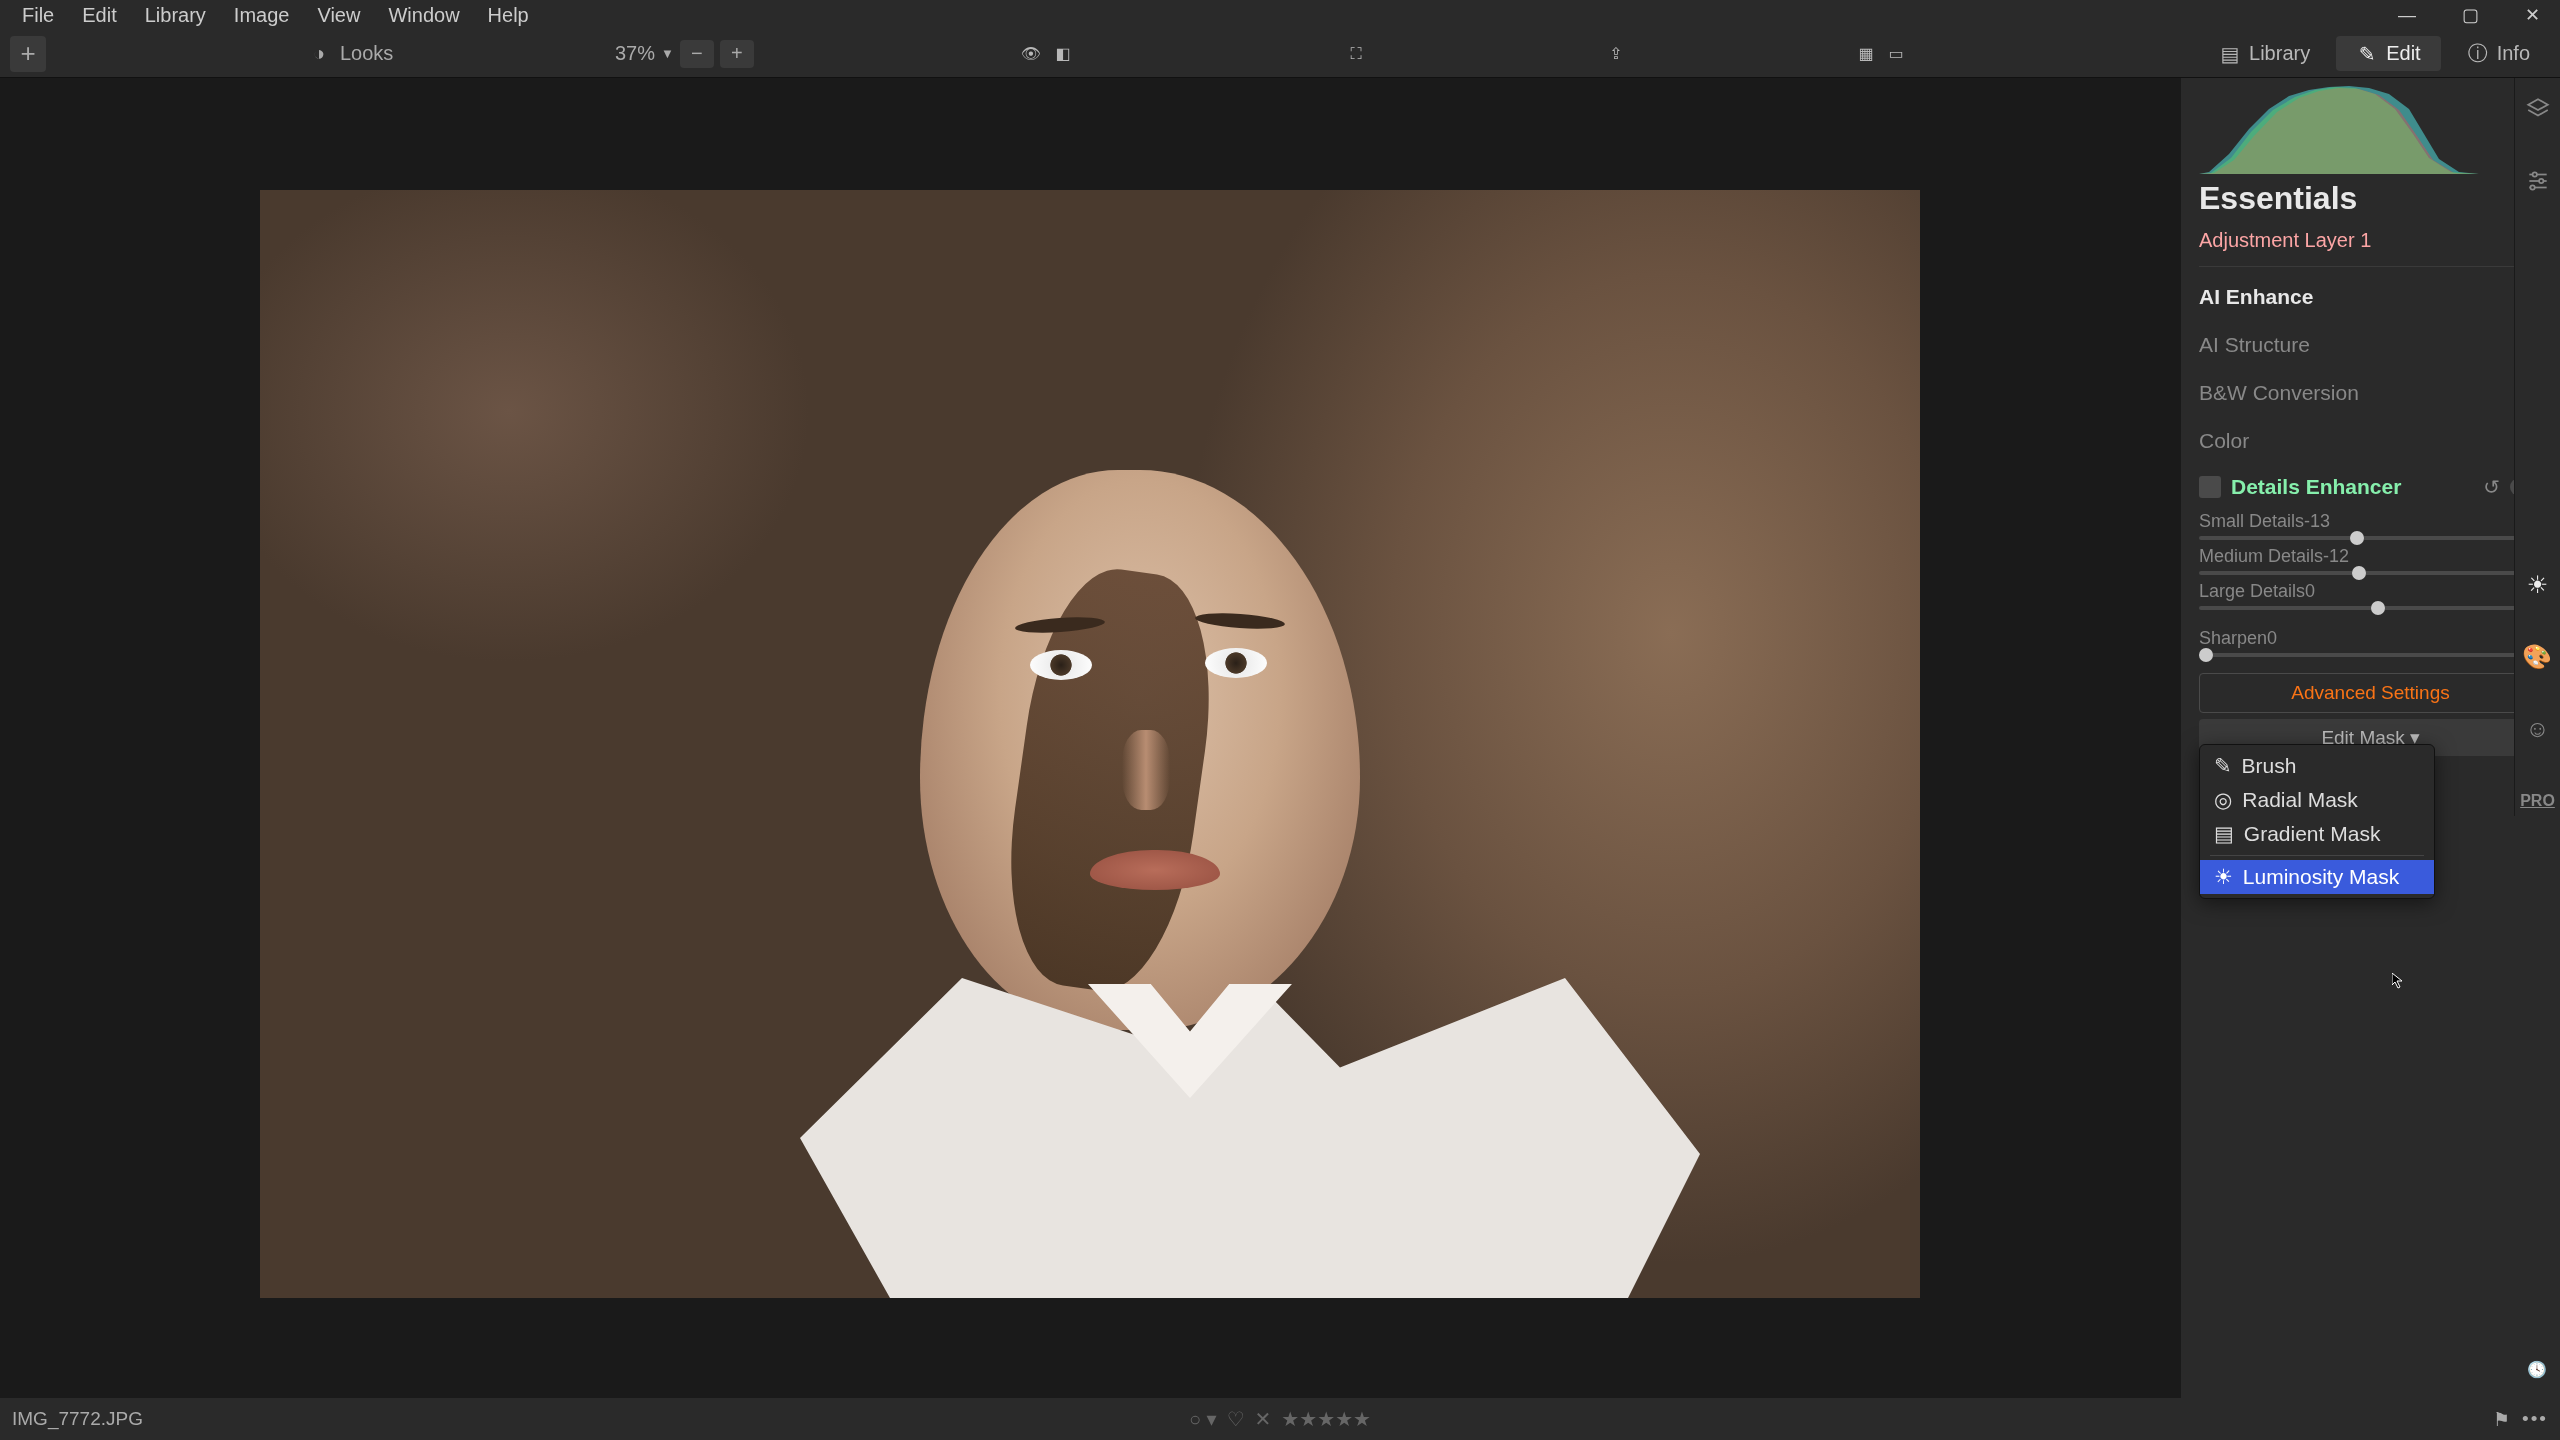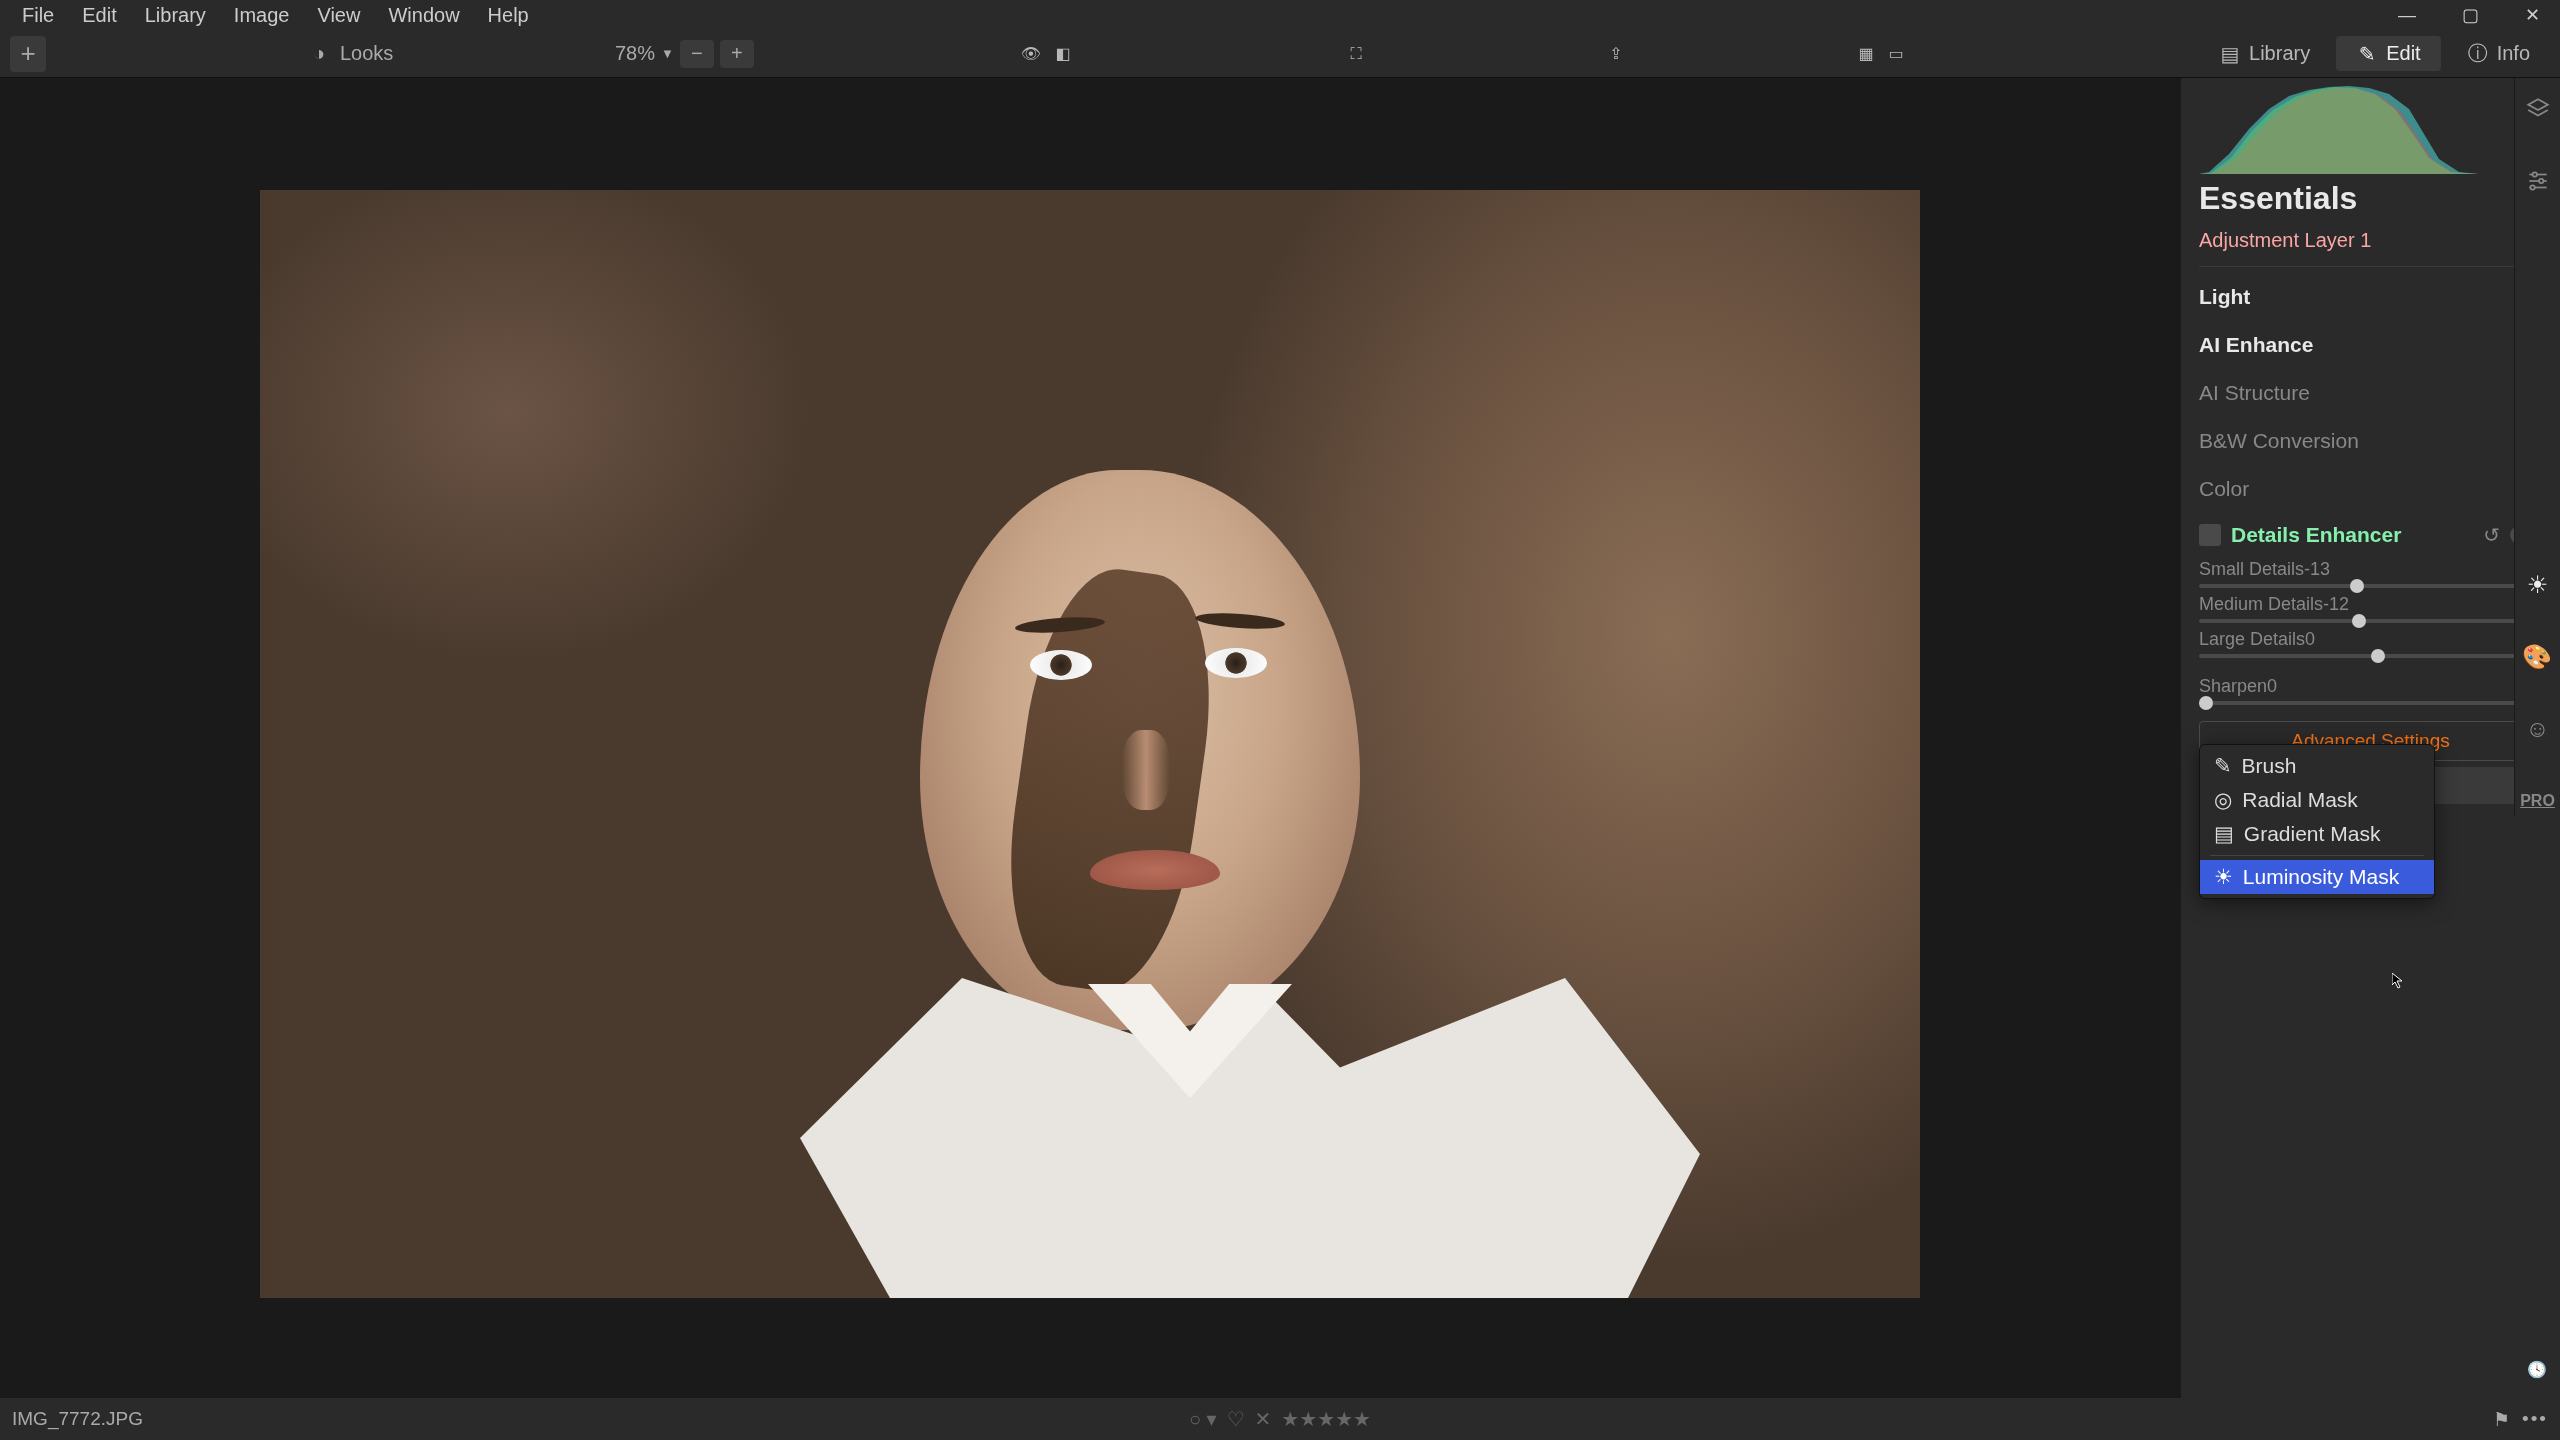--- a/index.html
+++ b/index.html
@@ -103,21 +103,21 @@
   </div>
 </div>
 
 <div class="toolbar">
   <div class="sq-btn">+</div>
   <div class="looks">
     <span class="ico">◑</span>
     <span>Looks</span>
   </div>
   <div class="zoom-grp">
-    <span>78%</span>
+    <span>37%</span>
     <span style="font-size:13px;">▼</span>
     <div class="pill">−</div>
     <div class="pill">+</div>
   </div>
   <div class="view-tools">
     <span class="ico">👁</span>
     <span class="ico">◧</span>
   </div>
   <div class="crop-tool">
       <span class="ico">⛶</span>
@@ -167,21 +167,20 @@
     <div class="histo">
       <svg viewBox="0 0 280 90" preserveAspectRatio="none">
         <path d="M0,90 L10,88 30,70 50,45 70,25 90,12 110,6 130,3 150,2 170,4 190,10 210,25 225,50 240,75 260,88 280,90 Z" fill="rgba(80,220,220,0.55)"></path>
         <path d="M0,90 L15,89 35,76 55,52 78,28 100,14 120,7 140,4 160,5 180,11 200,26 218,52 234,76 255,89 280,90 Z" fill="rgba(220,80,80,0.45)"></path>
         <path d="M0,90 L12,89 32,74 52,48 74,26 96,13 116,6 136,3 156,4 176,10 196,25 214,50 230,74 252,88 280,90 Z" fill="rgba(100,220,100,0.4)"></path>
       </svg>
     </div>
     <div class="panel-title">Essentials</div>
     <div class="layer-name">Adjustment Layer 1</div>
     <div class="divider"></div>
-    <div class="tool-item strong">Light</div>
     <div class="tool-item strong">AI Enhance</div>
     <div class="tool-item">AI Structure</div>
     <div class="tool-item">B&amp;W Conversion</div>
     <div class="tool-item">Color</div>
 
     <div class="tool-header">
       <div class="tool-badge"></div>
       <div class="name">Details Enhancer</div>
       <span class="reset-ico">↺</span>
       <div class="tool-toggle"></div>

